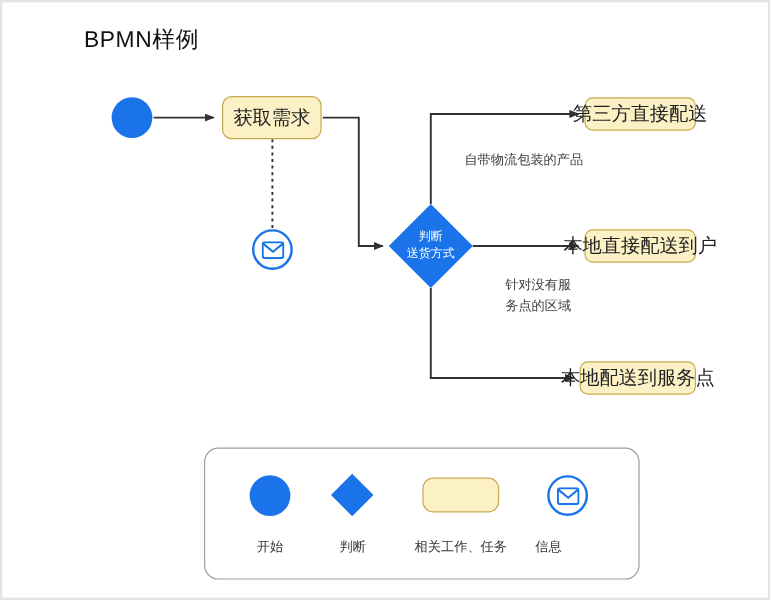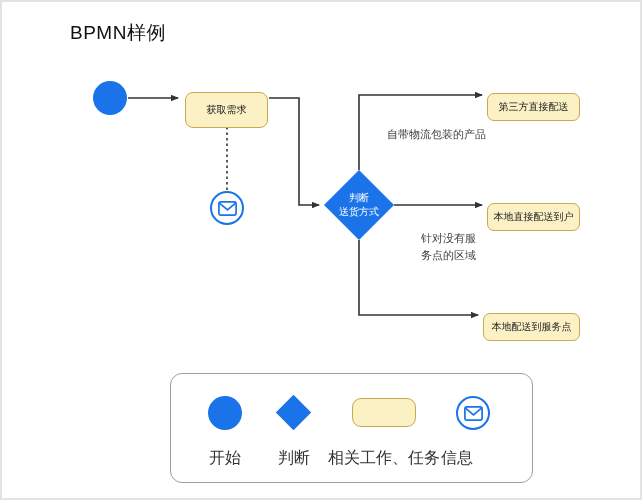--- a/index.html
+++ b/index.html
@@ -53,24 +53,23 @@
     background: var(--blue);
   }
   .task {
     position: absolute;
     background: var(--task_fill);
     border: 1.5px solid var(--task_border);
     border-radius: 7px;
     display: flex;
     align-items: center;
     justify-content: center;
-    font-size: 10px;
+    font-size: 16px;
     color: #222222;
     white-space: nowrap;
-    margin-top: 12px;
   }
   .msg-circle {
     position: absolute;
     width: 34px;
     height: 34px;
     border-radius: 50%;
     border: 2px solid var(--blue);
     background: #ffffff;
     color: var(--blue);
     display: flex;
@@ -142,21 +141,21 @@
     background: #ffffff;
     color: var(--blue);
     display: flex;
     align-items: center;
     justify-content: center;
   }
   .legend-label {
     position: absolute;
     top: 74px;
     transform: translateX(-50%);
-    font-size: 16px;
+    font-size: 11px;
     color: #333333;
     white-space: nowrap;
   }
 </style>
 </head>
 <body>
 
 <div class="canvas">
 
   <div class="title">BPMN样例</div>

